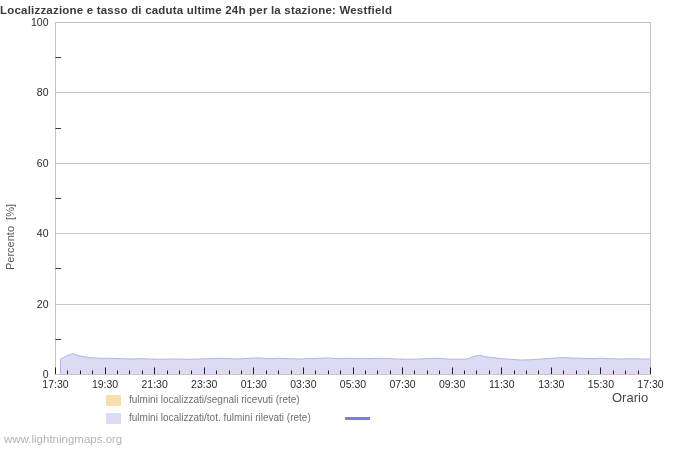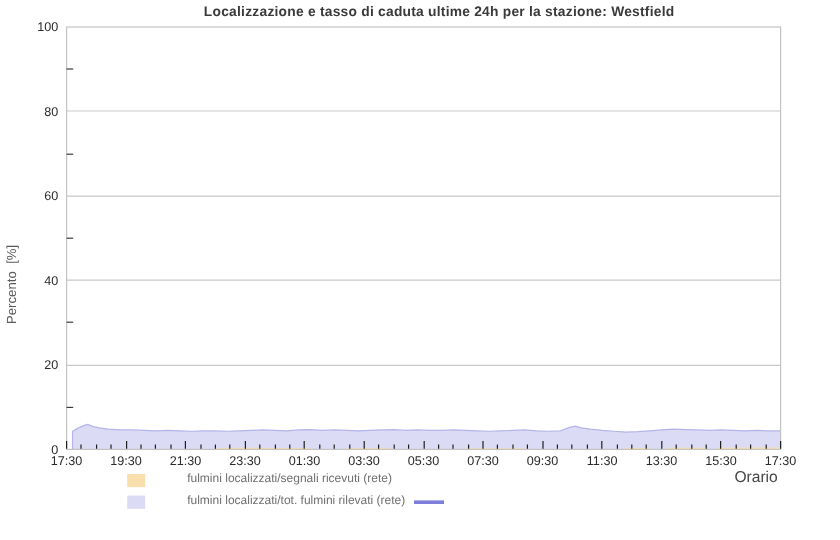--- a/index.html
+++ b/index.html
@@ -1,36 +1,36 @@
 <!DOCTYPE html>
 <html><head>
 <meta charset="utf-8">
 <style>
   html,body{margin:0;padding:0;background:#ffffff;}
   #stage{
     position:relative;width:700px;height:450px;background:#ffffff;overflow:hidden;
     font-family:"Liberation Sans", sans-serif;
   }
   .chart-title{
-    position:absolute;left:0;top:4px;width:562px;text-align:right;
+    position:absolute;left:0;top:4px;width:700px;text-align:left;
     font-size:11.5px;font-weight:bold;color:#3a3a3a;letter-spacing:.2px;
   }
   .y-title{
     position:absolute;left:-55px;top:231px;width:130px;text-align:center;
     transform:rotate(-90deg);font-size:11px;color:#5a5a5a;white-space:pre;
   }
   .x-title{
     position:absolute;left:612px;top:390px;font-size:13px;color:#464646;
   }
   svg{position:absolute;left:0;top:0;}
   .legend-item{position:absolute;height:14px;display:flex;align-items:center;}
   .legend-item .sw{display:inline-block;flex:none;}
   .legend-item .sw.box{width:15px;height:11px;margin-right:8px;}
   .legend-item .sw.line{width:25px;height:3px;margin-right:7px;}
-  .legend-item .lbl{font-size:10px;color:#6f6f6f;white-space:nowrap;line-height:14px;margin-left:27px;}
+  .legend-item .lbl{font-size:10px;color:#6f6f6f;white-space:nowrap;line-height:14px;}
   .watermark{
     position:absolute;left:4px;top:433px;font-size:11.5px;color:#b4b4b4;
   }
 </style>
 </head>
 <body>
 
 <div id="stage">
   <div class="chart-title">Localizzazione e tasso di caduta ultime 24h per la stazione: Westfield</div>
   <div class="y-title">Percento  [%]</div>
@@ -131,13 +131,14 @@
     <span class="lbl">fulmini localizzati/segnali ricevuti (rete)</span>
   </div>
   <div class="legend-item" style="left:106px;top:411px">
     <span class="sw box" style="background: rgb(219, 219, 246);"></span>
     <span class="lbl">fulmini localizzati/tot. fulmini rilevati (rete)</span>
   </div>
   <div class="legend-item" style="left:345px;top:411px">
     <span class="sw line" style="background: rgb(126, 126, 219);"></span>
   </div>
 
+  <div class="watermark">www.lightningmaps.org</div>
 </div>
 
 </body></html>

